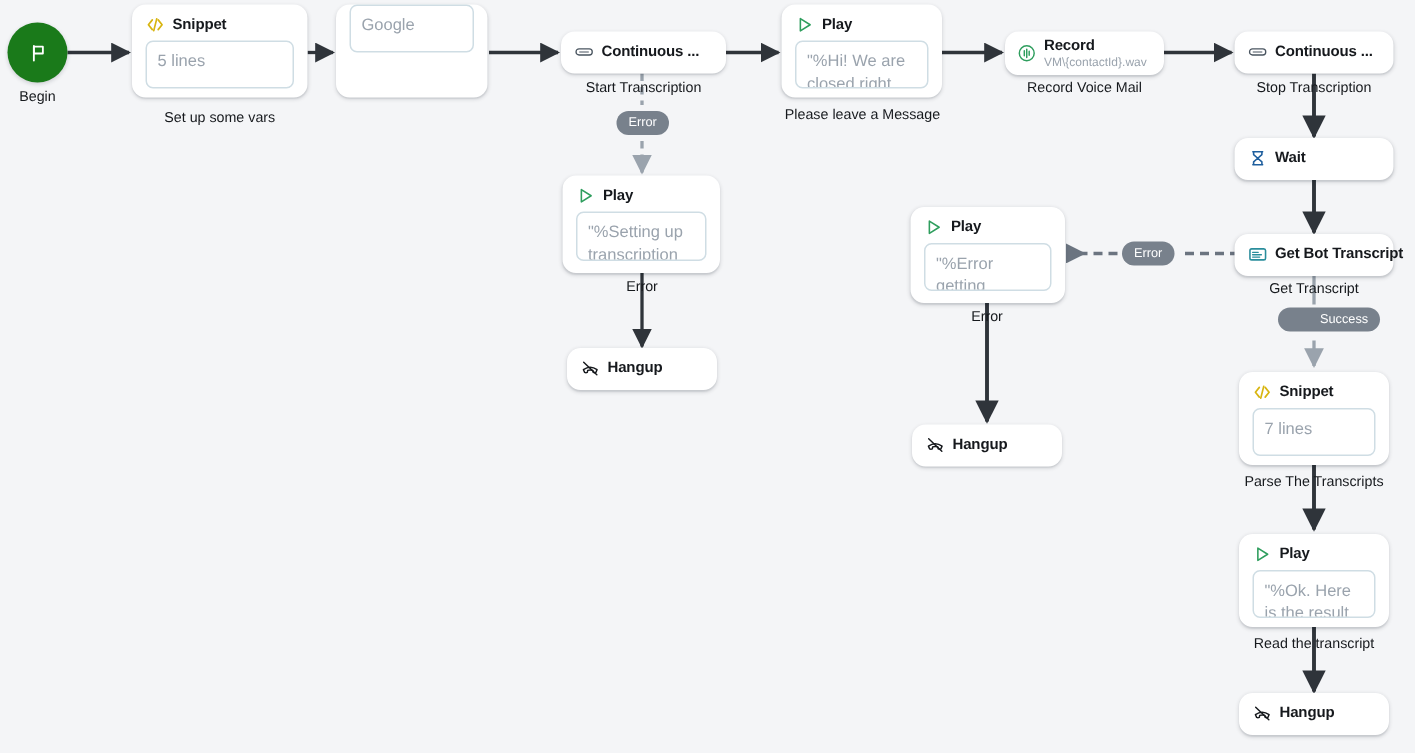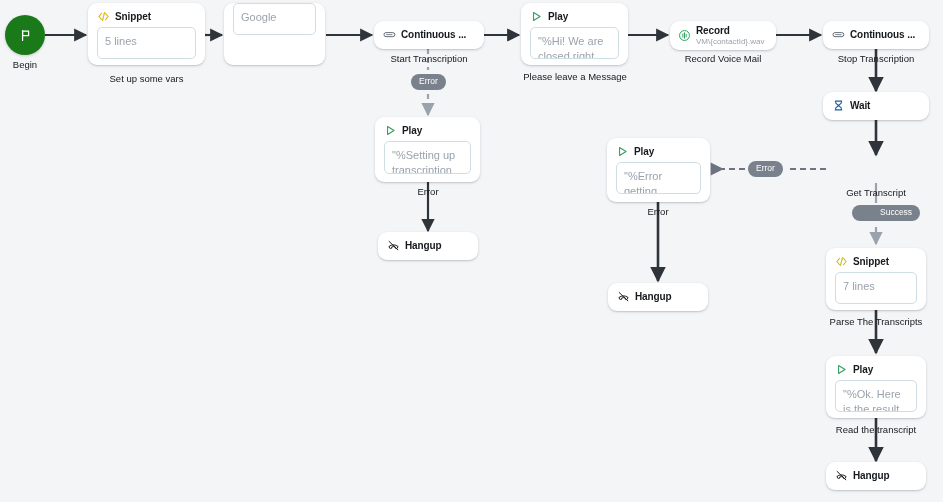--- a/index.html
+++ b/index.html
@@ -275,20 +275,31 @@
         <svg width="13" height="13" viewBox="0 0 16 16">
           <path d="M4 2.6 L12 2.6 M4 13.4 L12 13.4" stroke="#1f5f9e" stroke-width="1.3" stroke-linecap="round"></path>
           <path d="M4.6 2.6 L4.6 5 L8 8 L11.4 5 L11.4 2.6" fill="none" stroke="#1f5f9e" stroke-width="1.3" stroke-linejoin="round"></path>
           <path d="M4.6 13.4 L4.6 11 L8 8 L11.4 11 L11.4 13.4" fill="none" stroke="#1f5f9e" stroke-width="1.3" stroke-linejoin="round"></path>
         </svg>
       </span>
       <span class="node-title">Wait</span>
     </div>
   </div>
 
+  <div class="node compact" style="left:823px; top:156px; width:106px; height:28px;">
+    <div class="node-head">
+      <span class="icon">
+        <svg width="13" height="13" viewBox="0 0 16 16">
+          <rect x="1.6" y="3.6" width="12.8" height="9" rx="1.4" fill="none" stroke="#2a8d9c" stroke-width="1.3"></rect>
+          <path d="M3.8 6.4 L8.4 6.4 M3.8 8.4 L11 8.4 M3.8 10.3 L9.6 10.3" stroke="#2a8d9c" stroke-width="1.1" stroke-linecap="round"></path>
+        </svg>
+      </span>
+      <span class="node-title">Get Bot Transcript</span>
+    </div>
+  </div>
   <div class="node-caption" style="left:826px; top:187px; width:100px;">Get Transcript</div>
   <div class="badge" style="left:852px; top:205px;padding-left:28px;">Success</div>
   <div class="badge" style="left:748px; top:161px;">Error</div>
 
   <div class="node" style="left:826px; top:248px; width:100px; height:62px;">
     <div class="node-head">
       <span class="icon">
         <svg width="13" height="13" viewBox="0 0 16 16">
           <path d="M5.6 4 L2.4 8 L5.6 12" stroke="#d8b511" stroke-width="1.4" fill="none" stroke-linecap="round" stroke-linejoin="round"></path>
           <path d="M10.4 4 L13.6 8 L10.4 12" stroke="#d8b511" stroke-width="1.4" fill="none" stroke-linecap="round" stroke-linejoin="round"></path>

